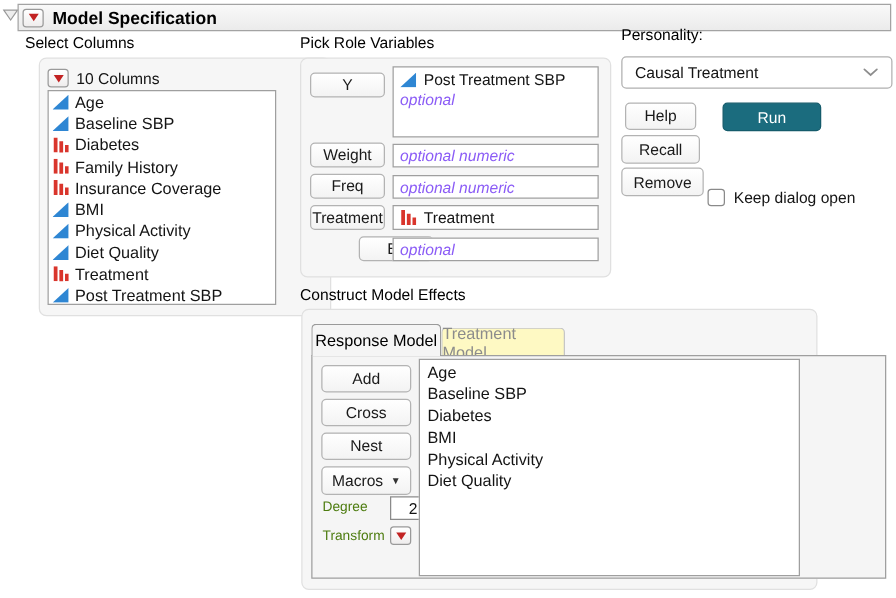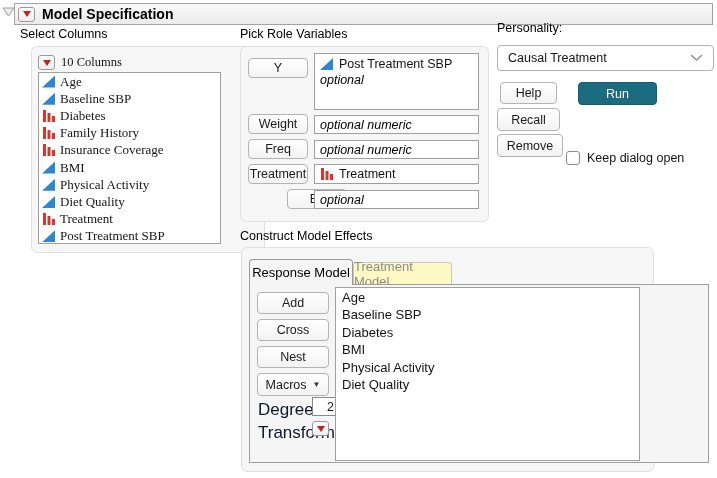--- a/index.html
+++ b/index.html
@@ -20,33 +20,33 @@
   .rtri{width:0;height:0;border-left:4px solid transparent;border-right:4px solid transparent;
         border-top:6px solid var(--red-tri,#c22222);}
 
   
   .section-label{position:absolute;font-size:12.5px;color:#000;}
   .panel{position:absolute;background:#f6f6f6;border:1px solid #e0e0e0;border-radius:6px;box-sizing:border-box;}
   .listbox{background:#fff;border:1px solid #9f9f9f;box-sizing:border-box;overflow:hidden;}
   .btn{position:absolute;box-sizing:border-box;background:linear-gradient(#ffffff,#f3f3f3);
        border:1px solid #b3b3b3;border-radius:4px;display:flex;align-items:center;justify-content:center;
        font-size:12.5px;color:#1a1a1a;cursor:pointer;font-family:inherit;}
-  .placeholder{color:#000000;font-style:italic;text-align:center;}
+  .placeholder{color:#8b5cf6;font-style:italic;text-align:center;}
 
   
   .dtype{width:13px;height:12px;flex:none;position:relative;overflow:hidden;}
   .dtype.continuous{background:var(--cont,#2e86d3);clip-path:polygon(0 100%,100% 100%,100% 0);}
   .dtype.nominal::before{content:"";position:absolute;left:1px;bottom:0;width:3px;height:12px;
         background:var(--nom,#d9352c);box-shadow:4.5px 3px 0 var(--nom,#d9352c);}
   .dtype.nominal::after{content:"";position:absolute;left:10px;bottom:0;width:3px;height:6px;
         background:var(--nom,#d9352c);}
 
   
   .sel-label{left:20px;top:27px;}
-  .sel-panel{left:31px;top:46px;width:234px;height:207px;font-family:Liberation Serif, serif;}
+  .sel-panel{left:31px;top:46px;width:234px;height:207px;}
   .cols-header{position:absolute;left:6px;top:8px;display:flex;align-items:center;gap:6px;}
   .cols-list{position:absolute;left:6px;top:25px;width:183px;height:172px;}
   .item{display:flex;align-items:center;gap:5px;height:17.2px;padding:0 3px;font-size:13px;white-space:nowrap;}
 
   
   .role-label{left:240px;top:27px;}
   .role-panel{left:240px;top:46px;width:249px;height:176px;}
   .role-btn{width:60px;height:20px;}
   .role-box{position:absolute;left:73px;width:165px;background:#fff;border:1px solid #9f9f9f;
             box-sizing:border-box;display:flex;align-items:center;padding:0 5px;font-size:12.5px;
@@ -77,21 +77,21 @@
               border:1px solid #9a9a9a;border-bottom:none;z-index:2;color:#000;}
   .tab-inactive{left:111px;top:14px;width:99px;height:23px;background:#fef9c3;
                 border:1px solid #c6c6c6;border-bottom:none;color:#8c8c8c;z-index:0;}
   .tab-content{position:absolute;left:7px;top:36px;width:460px;height:179px;box-sizing:border-box;
                border:1px solid #9f9f9f;background:#f5f5f5;z-index:1;}
   .add-btn{left:7px;top:7px;width:72px;height:22px;}
   .cross-btn{left:7px;top:34px;width:72px;height:22px;}
   .nest-btn{left:7px;top:61px;width:72px;height:22px;}
   .macros-btn{left:7px;top:88px;width:72px;height:23px;gap:6px;}
   .macro-caret{font-size:8px;color:#333;}
-  .small-label{position:absolute;font-size:17px;color:#0f172a;}
+  .small-label{position:absolute;font-size:11px;color:#4d7c0f;}
   .degree-label{left:8px;top:115px;}
   .degree-input{position:absolute;left:62px;top:112px;width:27px;height:19px;box-sizing:border-box;
                 background:#fff;border:1px solid #8a8a8a;display:flex;align-items:center;
                 justify-content:flex-end;padding:0 4px;font-size:12.5px;}
   .transform-label{left:8px;top:138px;}
   .transform-btn{position:absolute;left:62px;top:136px;}
   .effects-list{position:absolute;left:85px;top:2px;width:305px;height:174px;padding:1px 0;}
   .eff-item{padding:0 6px;height:17.4px;line-height:17.4px;font-size:13px;white-space:nowrap;}
 </style>
 </head>

